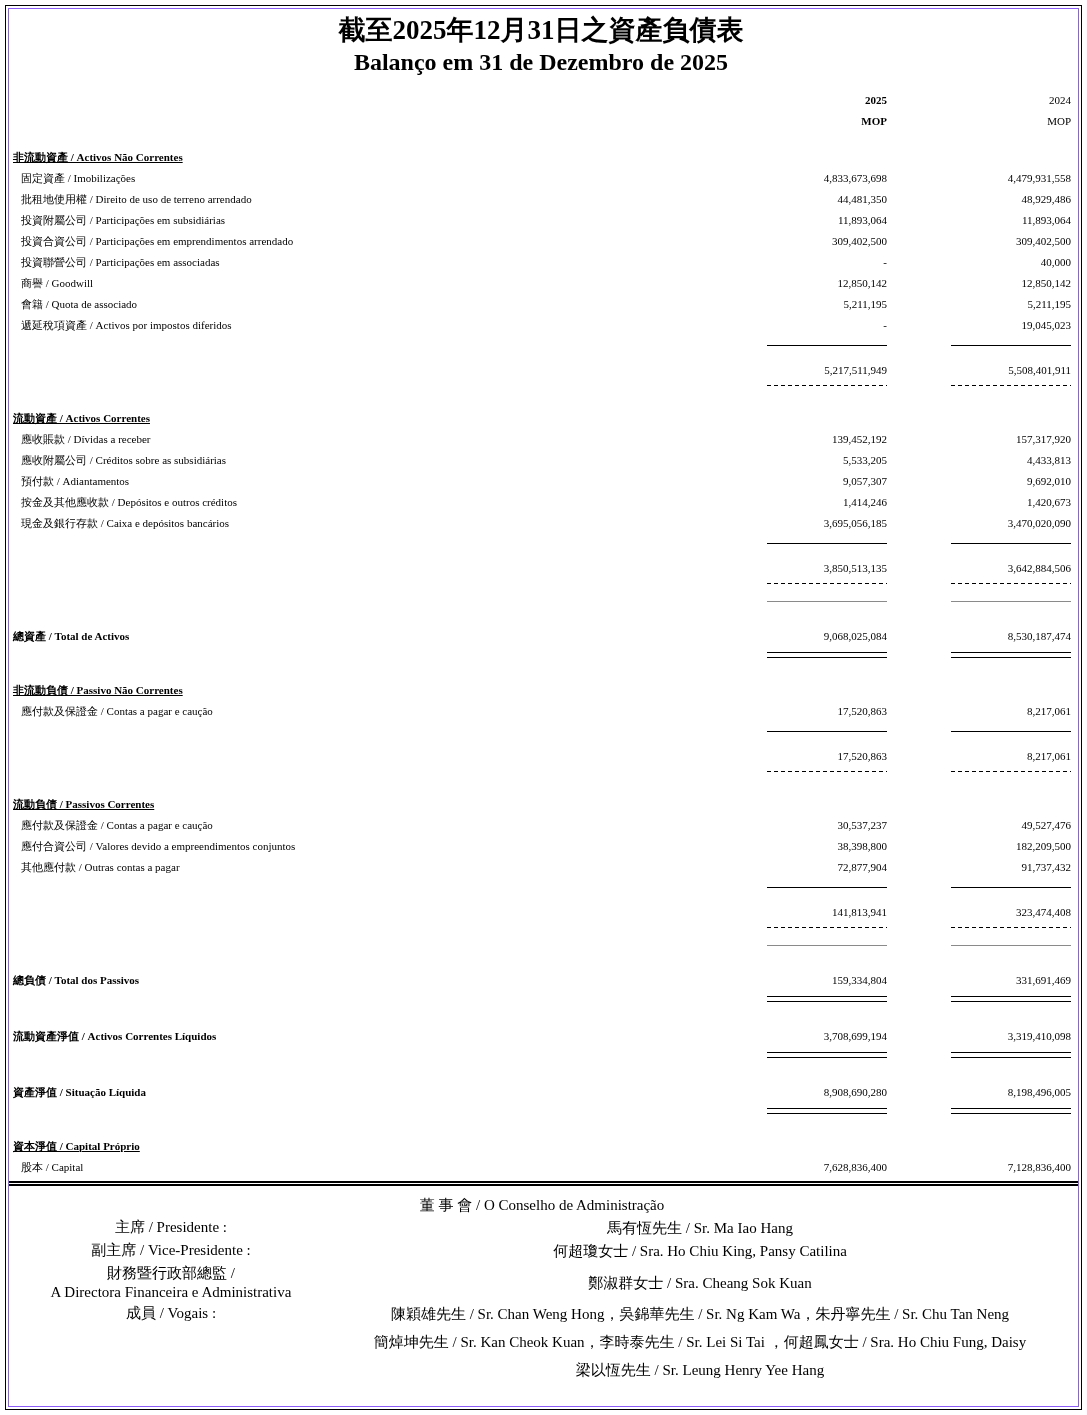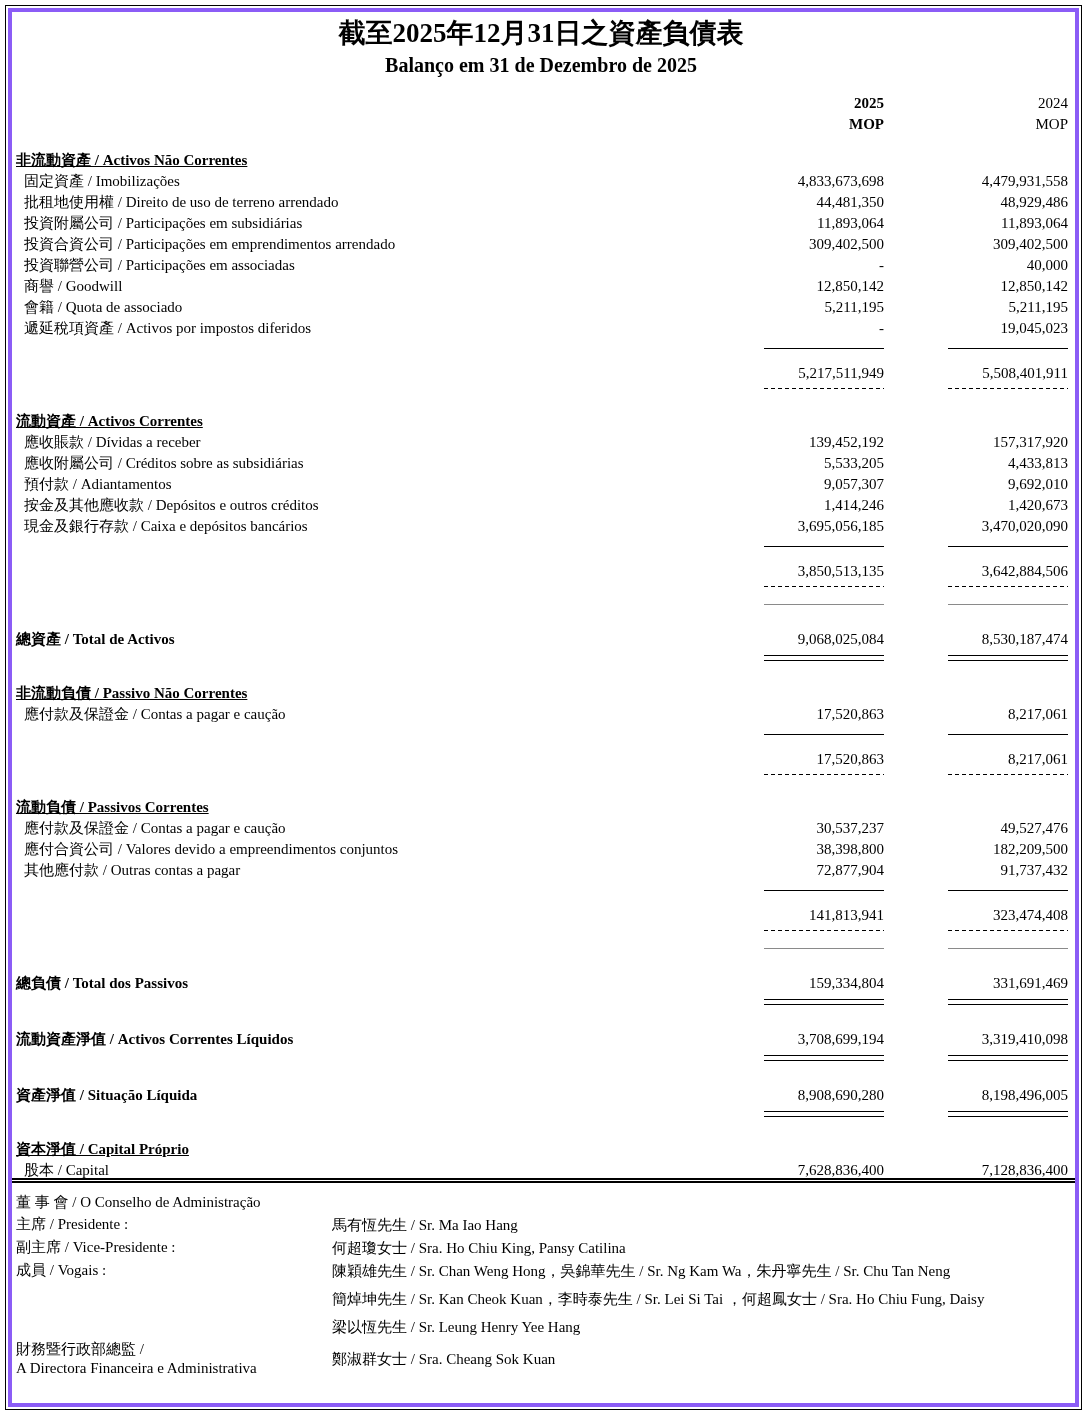--- a/index.html
+++ b/index.html
@@ -3,29 +3,29 @@
 <meta charset="utf-8">
 <style>
   html,body { margin:0; padding:0; background:#e8e8e8; }
   .page {
     width:1087px; height:1415px; box-sizing:border-box;
     background:#fff; padding:5px;
     font-family:"Liberation Serif","DejaVu Serif",serif;
     color:#000; margin:0 auto; position:relative;
   }
   .outer { border:1px solid #000; padding:2px; height:100%; box-sizing:border-box; }
-  .inner { border:4px solid #8b5cf6; height:100%; box-sizing:border-box;
+  .inner { border:1px solid #8b5cf6; height:100%; box-sizing:border-box;
            display:flex; flex-direction:column; overflow:hidden; }
 
   
   .statement { flex:1 1 auto; overflow:hidden; padding:0 7px 0 2px; }
   .title-zh { font-size:27px; font-weight:bold; text-align:center; line-height:34px; margin-top:4px; }
-  .title-pt { font-size:20px; font-weight:bold; text-align:center; line-height:31px; }
-
-  .row { display:flex; align-items:baseline; font-size:15px; line-height:21px; }
+  .title-pt { font-size:24px; font-weight:bold; text-align:center; line-height:31px; }
+
+  .row { display:flex; align-items:baseline; font-size:11px; line-height:21px; }
   .cell-label { flex:1 1 auto; padding-left:10px; min-width:0; white-space:nowrap; }
   .val { flex:0 0 120px; width:120px; text-align:right; white-space:nowrap; }
   .gap64 { flex:0 0 64px; }
 
   .colheads { margin-top:12px; }
   .colheads .val.bold { font-weight:bold; }
 
   .blocks > .b-heading { margin-top:22px; }
   .blocks > .b-heading:first-child { margin-top:15px; }
   .b-heading .cell-label { padding-left:2px; font-weight:bold; text-decoration:underline; }
@@ -47,21 +47,21 @@
   .b-total { margin-top:24px; }
   .b-total .cell-label { padding-left:2px; font-weight:bold; }
   .b-total .rulerow.dbl { margin-top:5px; }
 
   .b-grand .rulerow.top { margin-top:8px; }
   .b-grand .row { margin-top:5px; }
   .b-grand .row .val.v1 { font-weight:bold; }
 
   
   .board { flex:0 0 225px; height:225px; box-sizing:border-box;
-           border-top:5px double #000; padding:5px 7px 0 2px; font-size:15px; }
+           border-top:5px double #000; padding:5px 7px 0 2px; font-size:15px;text-align:center; }
   .board-title { line-height:21px; margin-top:4px; padding-left:2px; }
   .bentry { display:flex; margin-top:2px; align-items:flex-start; }
   .bentry.center { align-items:center; }
   .bentry .blabel { flex:0 0 316px; width:316px; line-height:19px; padding-left:2px; }
   .bentry .bnames { flex:1 1 auto; min-width:0; }
   .bnames .nline { line-height:21px; margin-top:7px; white-space:nowrap; }
   .bnames .nline:first-child { margin-top:0; }
 </style>
 </head>
 <body>
@@ -444,37 +444,37 @@
               </div>
             </div>
             <div class="bentry">
               <div class="blabel">
                 <div>副主席 / Vice-Presidente :</div>
               </div>
               <div class="bnames">
                 <div class="nline">何超瓊女士 / Sra. Ho Chiu King, Pansy Catilina</div>
               </div>
             </div>
+            <div class="bentry center">
+              <div class="blabel">
+                <div>財務暨行政部總監 /</div>
+                <div>A Directora Financeira e Administrativa</div>
+              </div>
+              <div class="bnames">
+                <div class="nline">鄭淑群女士 / Sra. Cheang Sok Kuan</div>
+              </div>
+            </div>
             <div class="bentry">
               <div class="blabel">
                 <div>成員 / Vogais :</div>
               </div>
               <div class="bnames">
                 <div class="nline">陳穎雄先生 / Sr. Chan Weng Hong，吳錦華先生 / Sr. Ng Kam Wa，朱丹寧先生 / Sr. Chu Tan Neng</div>
                 <div class="nline">簡焯坤先生 / Sr. Kan Cheok Kuan，李時泰先生 / Sr. Lei Si Tai ，何超鳳女士 / Sra. Ho Chiu Fung, Daisy</div>
                 <div class="nline">梁以恆先生 / Sr. Leung Henry Yee Hang</div>
               </div>
             </div>
-            <div class="bentry center">
-              <div class="blabel">
-                <div>財務暨行政部總監 /</div>
-                <div>A Directora Financeira e Administrativa</div>
-              </div>
-              <div class="bnames">
-                <div class="nline">鄭淑群女士 / Sra. Cheang Sok Kuan</div>
-              </div>
-            </div>
           </div>
       </div>
 
     </div>
   </div>
 </div>
 
 </body></html>

